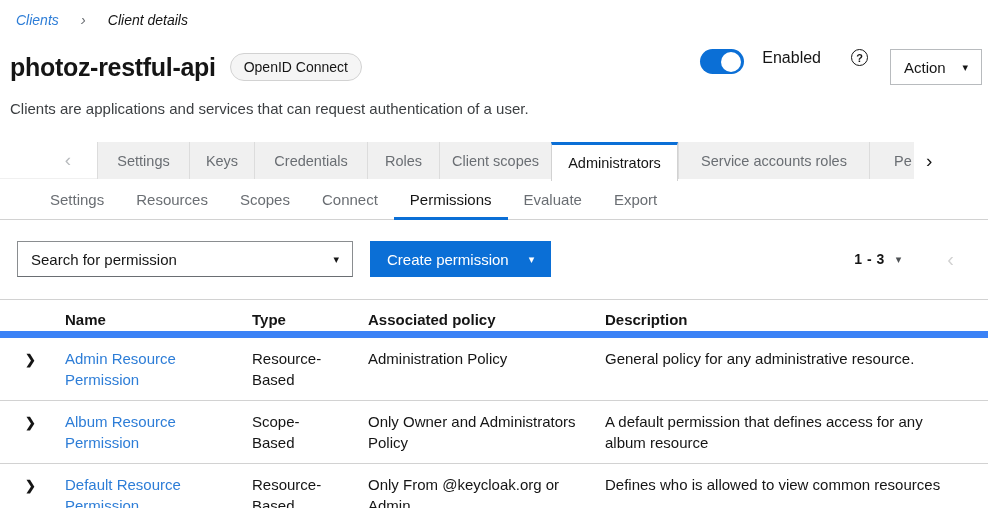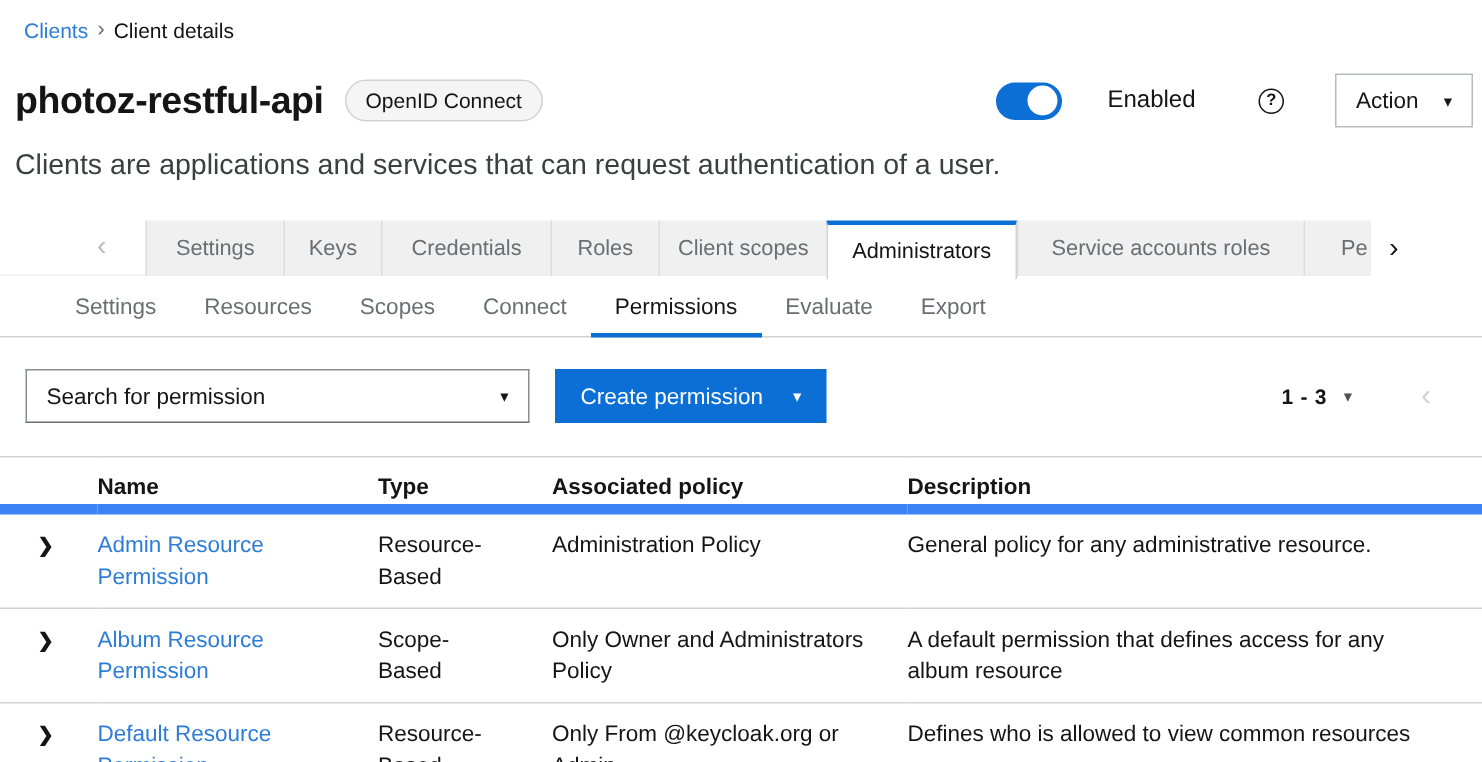--- a/index.html
+++ b/index.html
@@ -1,38 +1,38 @@
 <!DOCTYPE html>
 <html><head>
 <meta charset="utf-8">
 <style>
   * { margin:0; padding:0; box-sizing:border-box; }
   html,body { width:988px; height:508px; overflow:hidden; background:#fff;
     font-family:"Liberation Sans", sans-serif; color:#151515; }
 
   
-  .breadcrumb { display:flex; align-items:center; gap:6px; padding:11px 0 0 16px; font-size:14px; }
+  .breadcrumb { display:flex; align-items:center; gap:22px; padding:11px 0 0 16px; font-size:14px;font-style:italic; }
   .breadcrumb .link { color:#2d7dd7; cursor:pointer; }
   .breadcrumb .sep { color:#6a6e73; font-size:15px; }
 
   
   .header-row { display:flex; align-items:center; padding:21px 6px 0 10px; }
   .page-title { font-size:25px; font-weight:700; letter-spacing:-0.3px; }
   .badge { margin-left:14px; font-size:14px; color:#151515; background:#f5f5f5;
     border:1px solid #d2d2d2; border-radius:16px; padding:5px 13px; }
-  .controls { margin-left:auto; display:flex; align-items:center;gap:12px; }
+  .controls { margin-left:auto; display:flex; align-items:flex-start; }
   .toggle { width:44px; height:25px; border-radius:13px; background:#0b6fd6; position:relative; cursor:pointer; }
   .toggle .knob { position:absolute; top:2.5px; right:3px; width:20px; height:20px; border-radius:50%; background:#fff; }
   .enabled-label { margin-left:18px; font-size:16px; }
   .help-circle { margin-left:30px; width:17px; height:17px; border:1.6px solid #151515; border-radius:50%;
     display:flex; align-items:center; justify-content:center; font-size:11px; font-weight:700; cursor:pointer; }
   .action-dd { margin-left:22px; width:92px; height:36px; border:1px solid #b8bbbe; background:#fff;
     display:flex; align-items:center; justify-content:space-between; padding:0 13px; font-size:15px; cursor:pointer; }
   .caret { font-size:11px; color:#151515; }
-  .subtitle { padding:15px 16px 0 10px; font-size:19px; color:#3c3f42; }
+  .subtitle { padding:15px 16px 0 10px; font-size:15px; color:#3c3f42; }
 
   
   .tabstrip { display:flex; margin-top:25px; height:37px; align-items:stretch; }
   .tab-scroll { display:flex; align-items:center; color:#b8bbbe; font-size:19px;
     border-bottom:1px solid #f0f0f0; }
   .tab-scroll.left { width:97px; justify-content:flex-end; padding-right:26px; }
   .tab-scroll.right { flex:1; padding-left:12px; color:#151515; border-bottom:none; }
   .tab { background:#f0f0f0; color:#6a6e73; font-size:14.5px; display:flex; align-items:center;
     justify-content:center; border-left:1px solid #dcdcdc; cursor:pointer; white-space:nowrap; overflow:hidden; }
   .tab.active { background:#fff; color:#151515; border-top:3px solid #0b6fd6;

